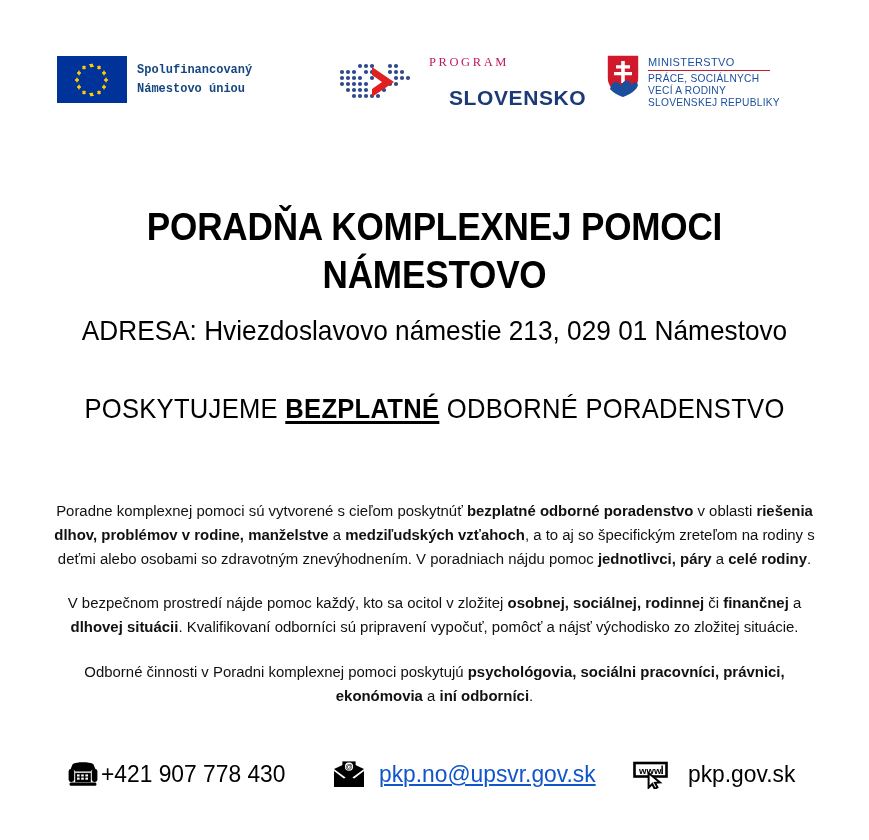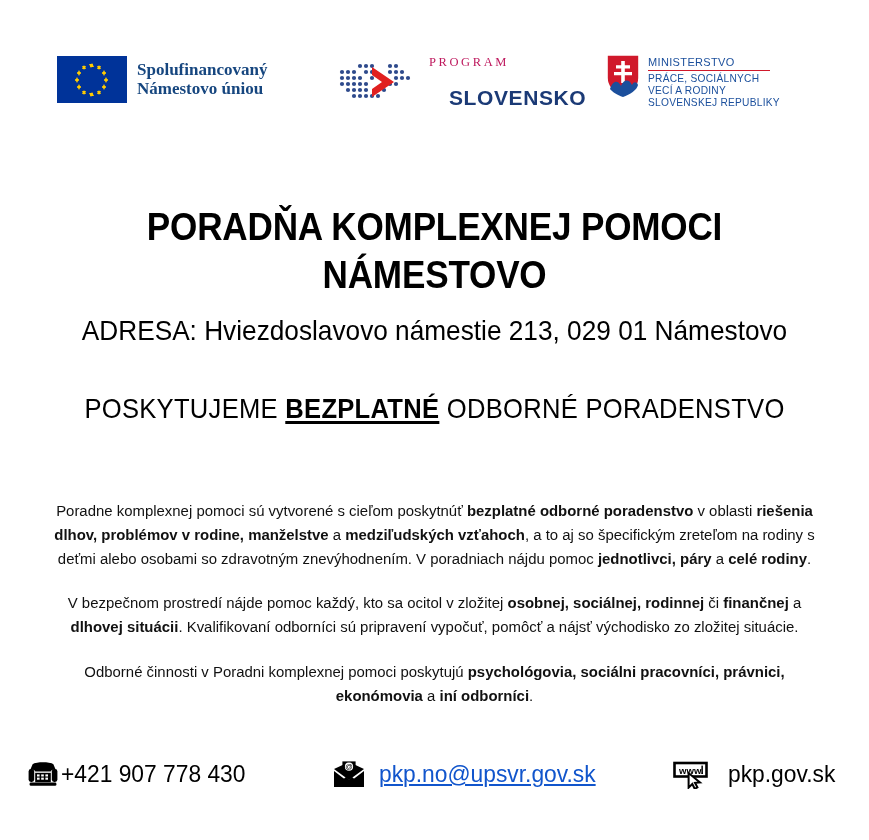--- a/index.html
+++ b/index.html
@@ -64,23 +64,23 @@
     position: absolute;
     left: -2.3px;
     top: 1.6px;
     width: 0;
     height: 0;
     border-left: 2.3px solid transparent;
     border-right: 2.3px solid transparent;
     border-top: 4.6px solid #FFCC00;
   }
   .eu-text {
-    font-family: Liberation Serif, serif;
+    font-family: Liberation Mono, monospace;
     font-weight: bold;
-    font-size: 17px;
+    font-size: 12px;
     line-height: 18.5px;
     color: #16467f;
     white-space: nowrap;
   }
 
   
   .logo-ps {
     position: absolute;
     left: 336px;
     top: 8px;
@@ -216,21 +216,20 @@
   .para b { font-weight: bold; }
 
   
   .contact {
     position: absolute;
     top: 759px;
     left: 0;
     width: 869px;
     display: flex;
     justify-content: center;
-    gap: 40px;
   }
   .contact-item {
     display: flex;
     align-items: center;
   }
   .c-phone { margin-right: 36px; }
   .c-mail  { margin-right: 26px; }
   .ico { flex: none; display: block; }
   .phone-ico { width: 30px; height: 26px; margin-right: 3px; }
   .mail-ico  { width: 34px; height: 27px; margin-right: 13px; }

